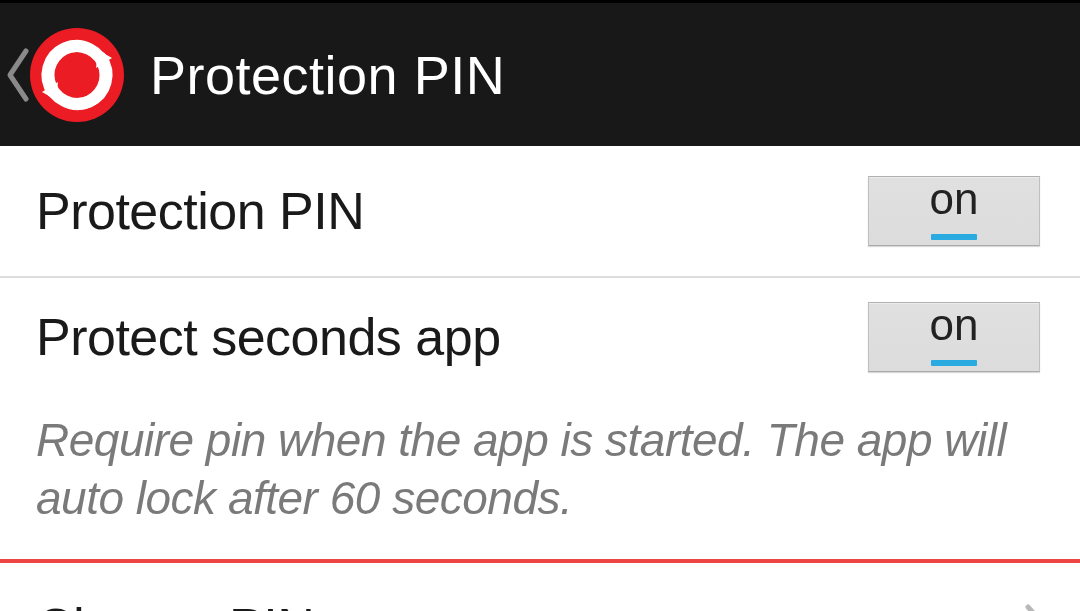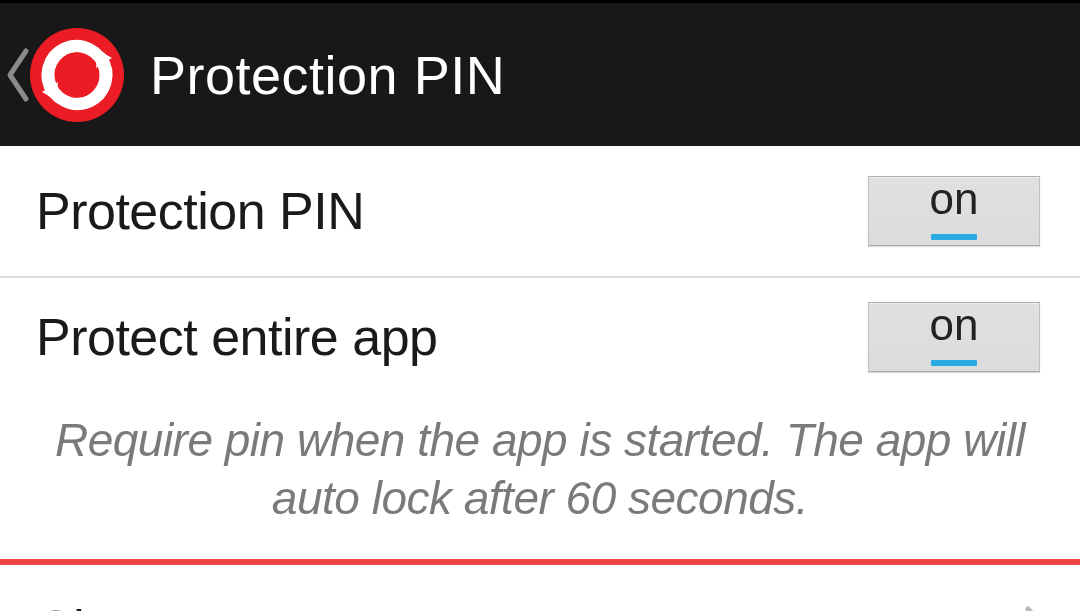--- a/index.html
+++ b/index.html
@@ -89,22 +89,21 @@
     background: #29abe2;
     border-radius: 1px;
   }
   .description {
     padding: 16px 36px 32px 36px;
     color: #7a7a7a;
     font-size: 46px;
     font-style: italic;
     line-height: 1.25;
     letter-spacing: -0.5px;
-    border-bottom: 6px solid #ef4444;
-    text-align: center;
+    border-bottom: 4px solid #ef4444;
   }
   .nav-row {
     display: flex;
     align-items: center;
     justify-content: space-between;
     padding: 34px 28px 0 36px;
   }
   .chevron-right {
     width: 30px;
     height: 48px;
@@ -140,21 +139,21 @@
 
   <div class="row first">
     <div class="row-label">Protection PIN</div>
     <div class="toggle">
       <span class="toggle-text">on</span>
       <span class="toggle-underline"></span>
     </div>
   </div>
 
   <div class="row nodivider">
-    <div class="row-label">Protect entire app</div>
+    <div class="row-label">Protect seconds app</div>
     <div class="toggle">
       <span class="toggle-text">on</span>
       <span class="toggle-underline"></span>
     </div>
   </div>
 
   <div class="description">Require pin when the app is started. The app will auto lock after 60 seconds.</div>
 
   <div class="nav-row">
     <div class="row-label">Change PIN</div>

